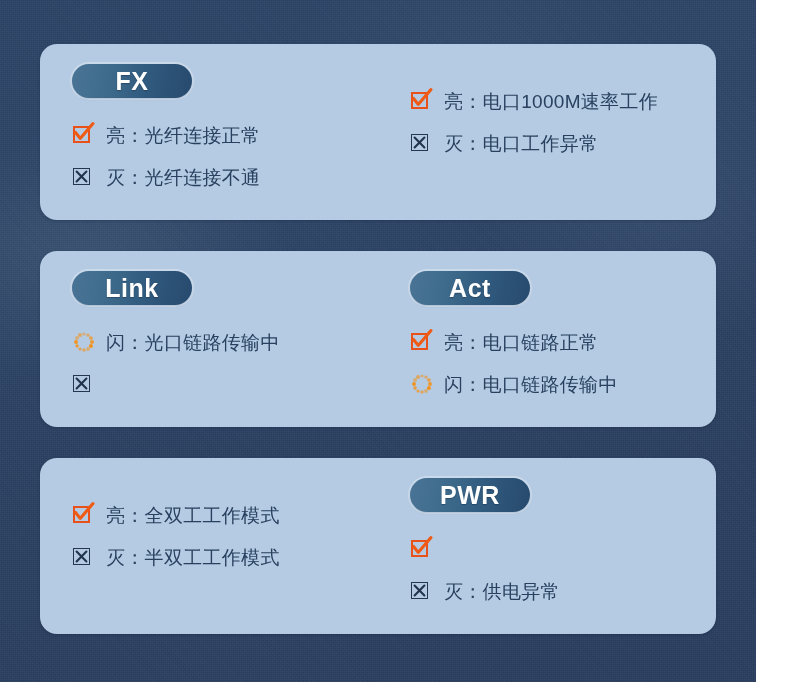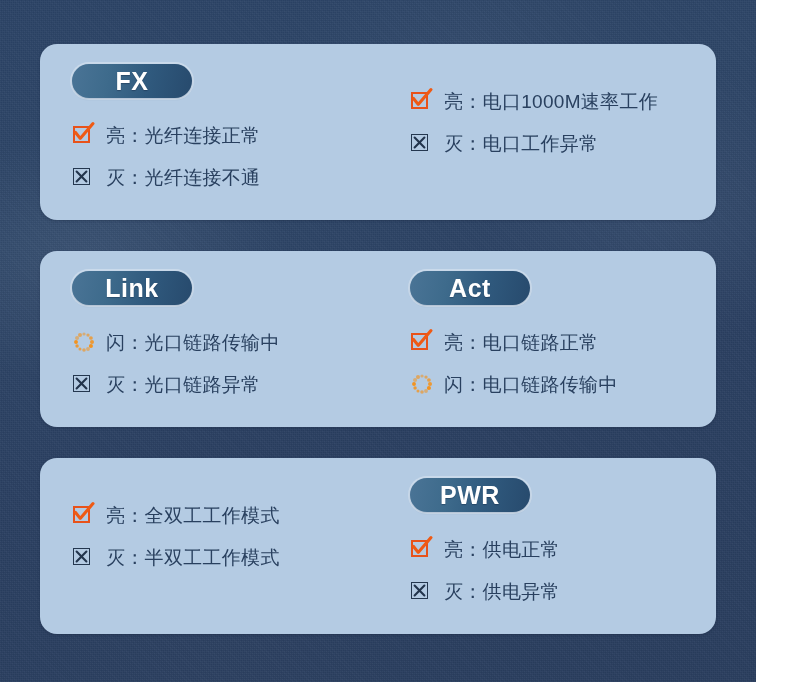--- a/index.html
+++ b/index.html
@@ -191,21 +191,20 @@
                 </svg></span>
               <span class="txt">闪：光口链路传输中</span>
             </div>
             <div class="row">
               <span class="icon ic-x">
                 <span class="box"></span>
                 <svg class="x" viewBox="0 0 17 17">
                   <path d="M3.6 3.6 L13.4 13.4 M13.4 3.6 L3.6 13.4" fill="none" stroke="#22344c" stroke-width="2.1" stroke-linecap="round"></path>
                 </svg>
               </span>
-              <span class="txt">灭：光口链路异常</span>
             </div>
           </div></div>
         <div class="card-col"><div class="pill">Act</div><div class="rows">
             <div class="row">
               <span class="icon ic-check">
                 <span class="box"></span>
                 <svg class="tick" viewBox="0 0 24 24">
                   <path d="M3.5 11.5 L8.2 17.4 L21 2.6" fill="none" stroke="#ef5a14" stroke-width="3.1" stroke-linecap="round" stroke-linejoin="round"></path>
                 </svg>
               </span>
@@ -252,21 +251,20 @@
             </div>
           </div></div>
         <div class="card-col"><div class="pill">PWR</div><div class="rows">
             <div class="row">
               <span class="icon ic-check">
                 <span class="box"></span>
                 <svg class="tick" viewBox="0 0 24 24">
                   <path d="M3.5 11.5 L8.2 17.4 L21 2.6" fill="none" stroke="#ef5a14" stroke-width="3.1" stroke-linecap="round" stroke-linejoin="round"></path>
                 </svg>
               </span>
-              <span class="txt">亮：供电正常</span>
             </div>
             <div class="row">
               <span class="icon ic-x">
                 <span class="box"></span>
                 <svg class="x" viewBox="0 0 17 17">
                   <path d="M3.6 3.6 L13.4 13.4 M13.4 3.6 L3.6 13.4" fill="none" stroke="#22344c" stroke-width="2.1" stroke-linecap="round"></path>
                 </svg>
               </span>
               <span class="txt">灭：供电异常</span>
             </div>

